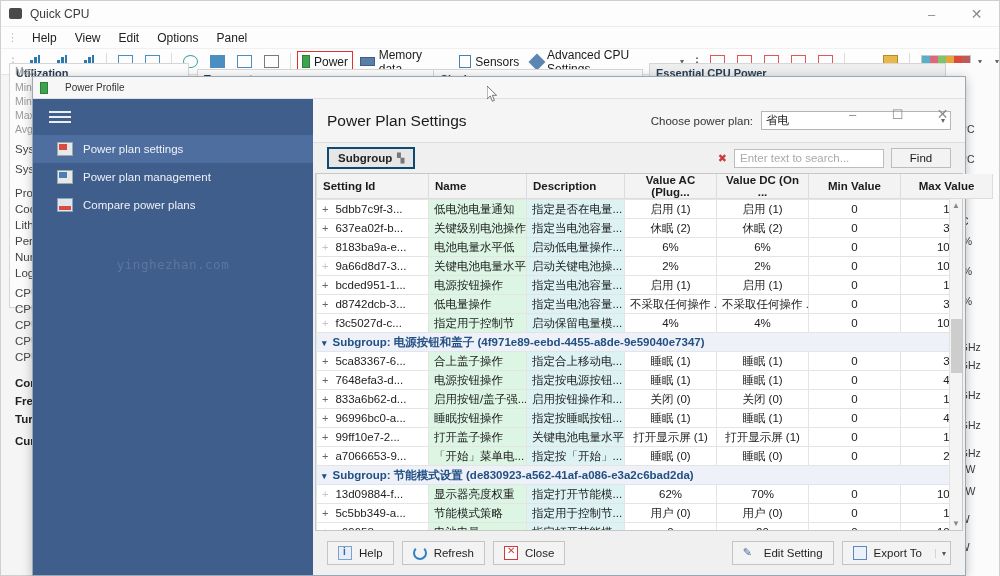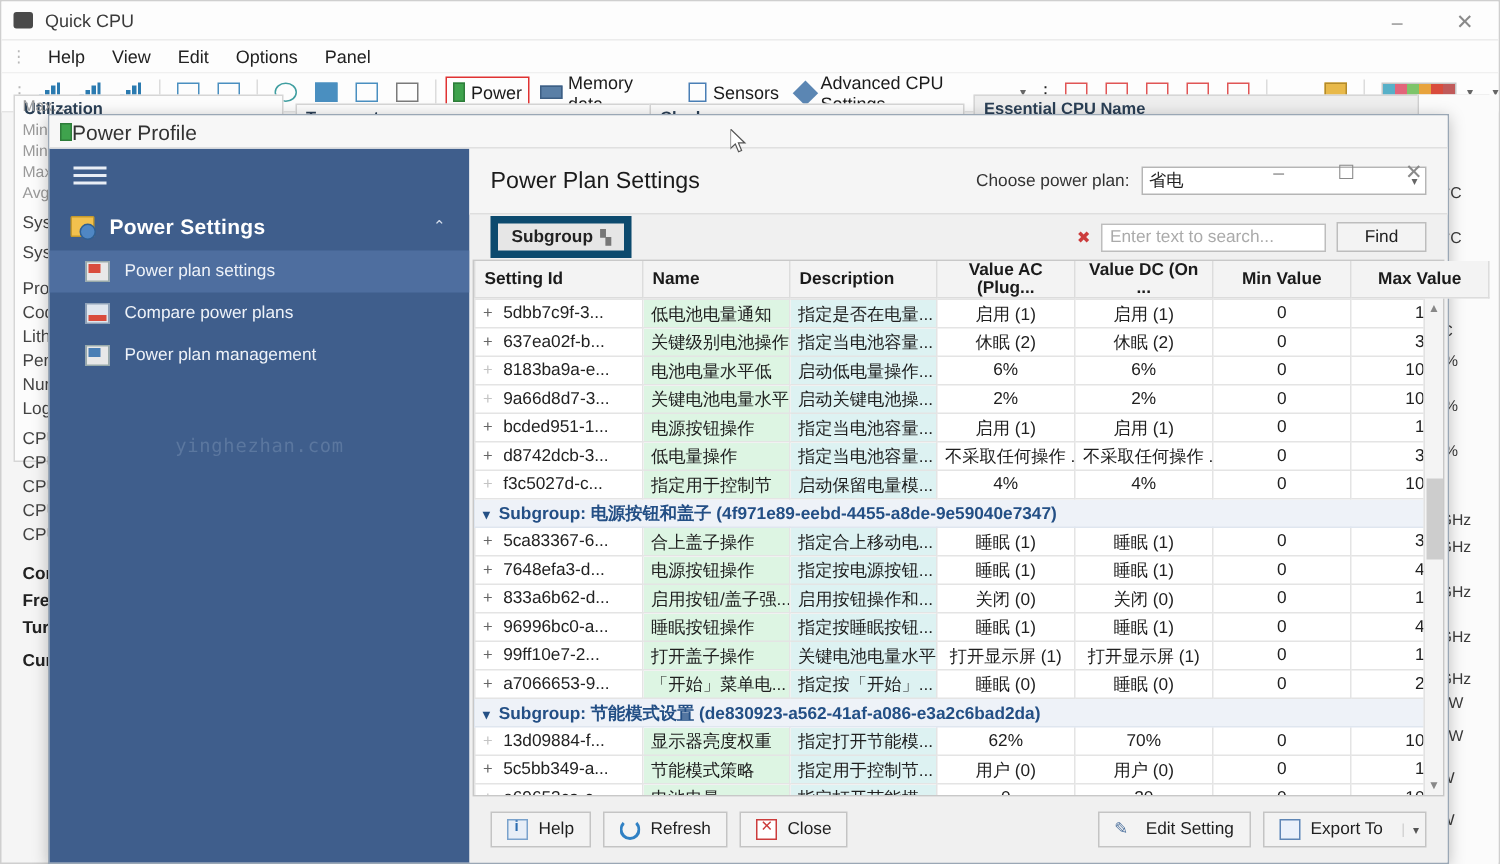--- a/index.html
+++ b/index.html
@@ -76,21 +76,21 @@
   #axis-col .lbl { position:absolute; left:5px; font-size:10.5px; color:#3a3a3a; white-space:nowrap;}
 
   
   #dialog {
     position:absolute; left:32px; top:76px; width:934px; height:500px;
     background:#f0f0f0; border:1px solid #9aa7b5; box-shadow:0 2px 10px rgba(0,0,0,.25);
     display:flex; flex-direction:column;
   }
   #dlg-titlebar { height:22px; background:#f7f7f7; border-bottom:1px solid #e0e0e0;
                   display:flex; align-items:center; padding-left:7px; position:relative; }
-  #dlg-titlebar .t { font-size:14px; color:#333; margin-left:0; }
+  #dlg-titlebar .t { font-size:10px; color:#333; margin-left:17px; }
   #dlg-body { flex:1; display:flex; min-height:0; }
 
   
   #dlg-nav { width:280px; background:#3f5e8c; color:#fff; display:flex; flex-direction:column; }
   #hamburger { height:36px; display:flex; align-items:center; padding-left:16px; }
   #hamburger .bars { width:22px; }
   #hamburger .bars b { display:block; height:2px; background:#e9eef6; margin:3px 0; }
   #nav-head { display:flex; align-items:center; gap:10px; padding:8px 12px 8px 14px; position:relative;}
   #nav-head .ttl { font-size:14px; font-weight:bold; letter-spacing:.2px; }
   #nav-head .chev { position:absolute; right:16px; font-size:10px; color:#d7e0ee; }
@@ -115,21 +115,21 @@
   #main-head { height:44px; background:#f5f5f5; border-bottom:1px solid #dedede;
                display:flex; align-items:center; padding:0 14px; }
   #main-head .h1 { font-size:15.5px; color:#1b1b1b; }
   #plan-picker { margin-left:auto; display:flex; align-items:center; gap:8px; }
   #plan-picker .lab { font-size:11.5px; color:#333; }
   #plan-select { width:190px; height:19px; background:#fff; border:1px solid #b5b5b5;
                  font-size:11.5px; display:flex; align-items:center; padding:0 4px; position:relative; }
   #plan-select .arr { position:absolute; right:5px; font-size:8px; color:#666; }
 
   #filter-row { height:30px; display:flex; align-items:center; padding:0 14px; gap:8px; }
-  #subgroup-btn { background:#e6e6e6; border:5px solid #0c4a6e; padding:3px 9px; font-size:11.5px;
+  #subgroup-btn { background:#e6e6e6; border:2px solid #0c4a6e; padding:3px 9px; font-size:11.5px;
                   font-weight:bold; color:#222; display:flex; align-items:center; gap:5px; }
   #subgroup-btn .flt { font-size:9px; color:#777; }
   #filter-right { margin-left:auto; display:flex; align-items:center; gap:7px; }
   #clear-x { color:#cc3c3c; font-size:11px; }
   #search-input { width:150px; height:19px; border:1px solid #bdbdbd; background:#fff; font-size:11.5px;
                   color:#aaa; padding:0 5px; display:flex; align-items:center; }
   #find-btn { width:60px; height:20px; border:1px solid #bdbdbd; background:#f3f3f3; font-size:11.5px;
               display:flex; align-items:center; justify-content:center; }
 
   
@@ -310,21 +310,21 @@
   <div class="panel-box" id="panel-util">
     <div class="panel-title">Utilization</div>
   </div>
   <div class="panel-box" id="panel-temp">
     <div class="panel-title">Temperature</div>
   </div>
   <div class="panel-box" id="panel-clock">
     <div class="panel-title">Clock</div>
   </div>
   <div class="panel-box" id="panel-essential">
-    <div class="panel-title">Essential CPU Name</div>
+    <div class="panel-title">Essential CPU Power</div>
     <span class="x">✕</span>
   </div>
 
   <div class="side-list" id="side-list">
       <div class="row dim" style="position: absolute; top: 0px;">Max...</div>
       <div class="row dim" style="position: absolute; top: 16px;">Min...</div>
       <div class="row dim" style="position: absolute; top: 30px;">Min...</div>
       <div class="row dim" style="position: absolute; top: 44px;">Max...</div>
       <div class="row dim" style="position: absolute; top: 58px;">Avg...</div>
       <div class="row" style="position: absolute; top: 78px;">Syste...</div>
@@ -378,36 +378,31 @@
   <div id="dlg-body">
 
     <div id="dlg-nav">
       <div id="hamburger">
         <span class="bars">
             <b></b>
             <b></b>
             <b></b>
           </span>
       </div>
-      <div id="nav-head">
-        <span class="nav-ico ni-folder"></span>
-        <span class="ttl">Power Settings</span>
-        <span class="chev">⌃</span>
-      </div>
       <div class="nav-item active">
         <span class="nav-ico ni-red"></span>
         <span>Power plan settings</span>
       </div>
       <div class="nav-item">
+        <span class="nav-ico ni-blue"></span>
+        <span>Power plan management</span>
+      </div>
+      <div class="nav-item">
         <span class="nav-ico ni-cmp"></span>
         <span>Compare power plans</span>
-      </div>
-      <div class="nav-item">
-        <span class="nav-ico ni-blue"></span>
-        <span>Power plan management</span>
       </div>
       <div id="watermark">yinghezhan.com</div>
     </div>
 
     <div id="dlg-main">
 
       <div id="main-head">
         <div class="h1">Power Plan Settings</div>
         <div id="plan-picker">
           <span class="lab">Choose power plan:</span>

